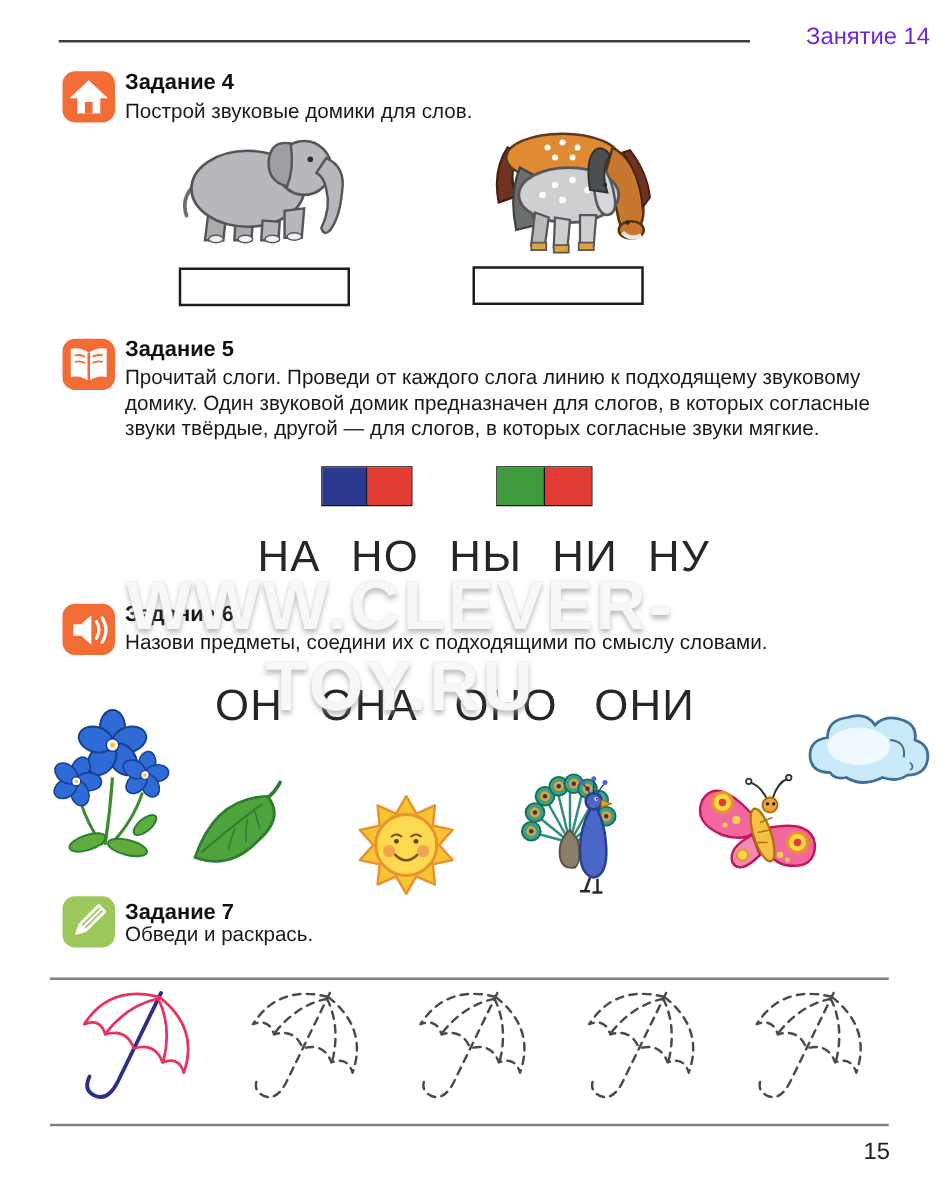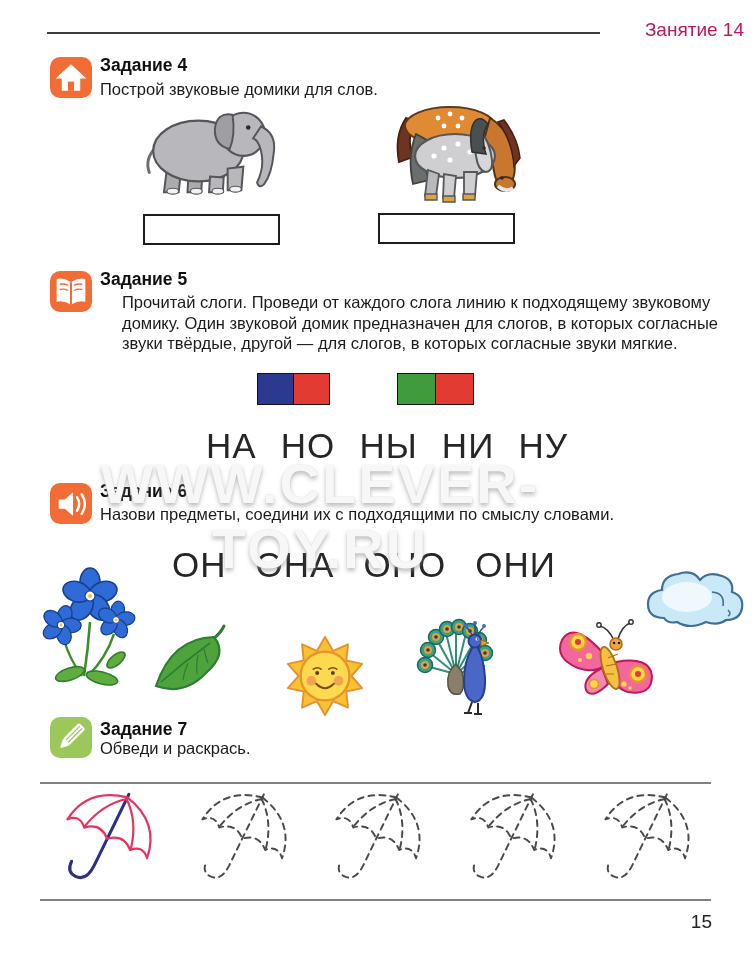--- a/index.html
+++ b/index.html
@@ -1,21 +1,21 @@
 <!DOCTYPE html>
 <html><head>
 <meta charset="utf-8">
 <style>
   html,body{margin:0;padding:0;background:#ffffff;}
   .page{position:relative;width:753px;height:960px;background:#ffffff;overflow:hidden;
         font-family:"Liberation Sans","DejaVu Sans",sans-serif;color:#1c1c1c;}
 
   
   .header-rule{position:absolute;left:47px;top:32px;width:553px;height:2px;background:#3c3c3c;}
-  .lesson-label{position:absolute;top:19px;right:9px;font-size:19px;color:#be185d;}
+  .lesson-label{position:absolute;top:19px;right:9px;font-size:19px;color:#6d28d9;}
 
   
   .task-icon{position:absolute;left:50px;width:42px;height:41px;border-radius:10px;}
   .icon-orange{background:#f26c36;}
   .icon-green{background:#9cc75a;}
   .task-icon svg{width:100%;height:100%;display:block;}
   .task-title{position:absolute;left:100px;font-weight:bold;font-size:17.5px;color:#101010;}
   .task-text{position:absolute;left:100px;font-size:16.5px;line-height:20.5px;color:#1b1b1b;}
 
   .pic{position:absolute;}
@@ -122,21 +122,21 @@
   <div class="answer-box" style="left:378px;top:213px;"></div>
 
   <div class="task-icon icon-orange" style="top:271px;">
     <svg viewBox="0 0 40 40">
         <path d="M20,11 Q13,6 6,8 L6,30 Q13,28 20,33 Q27,28 34,30 L34,8 Q27,6 20,11 Z" fill="#fff"></path>
         <path d="M20,11 L20,33" stroke="#f26c36" stroke-width="2"></path>
         <path d="M9,13 Q14,12 17,14 M9,18 Q14,17 17,19 M23,14 Q26,12 31,13 M23,19 Q26,17 31,18" stroke="#f26c36" stroke-width="1.4" fill="none"></path>
       </svg>
   </div>
   <div class="task-title" style="top:269px;">Задание 5</div>
-  <div class="task-text" style="top:292px;width:614px;margin-left:22px;">Прочитай слоги. Проведи от каждого слога линию к подходящему звуковому домику. Один звуковой домик предназначен для слогов, в которых согласные звуки твёрдые, другой — для слогов, в которых согласные звуки мягкие.</div>
+  <div class="task-text" style="top:292px;width:614px;">Прочитай слоги. Проведи от каждого слога линию к подходящему звуковому домику. Один звуковой домик предназначен для слогов, в которых согласные звуки твёрдые, другой — для слогов, в которых согласные звуки мягкие.</div>
 
   <div class="sound-house" style="left:257px;top:373px;">
     <div class="sound-cell cell-blue"></div>
     <div class="sound-cell cell-red"></div>
   </div>
   <div class="sound-house" style="left:397px;top:373px;width:75px;">
     <div class="sound-cell cell-green"></div>
     <div class="sound-cell cell-red"></div>
   </div>
 

